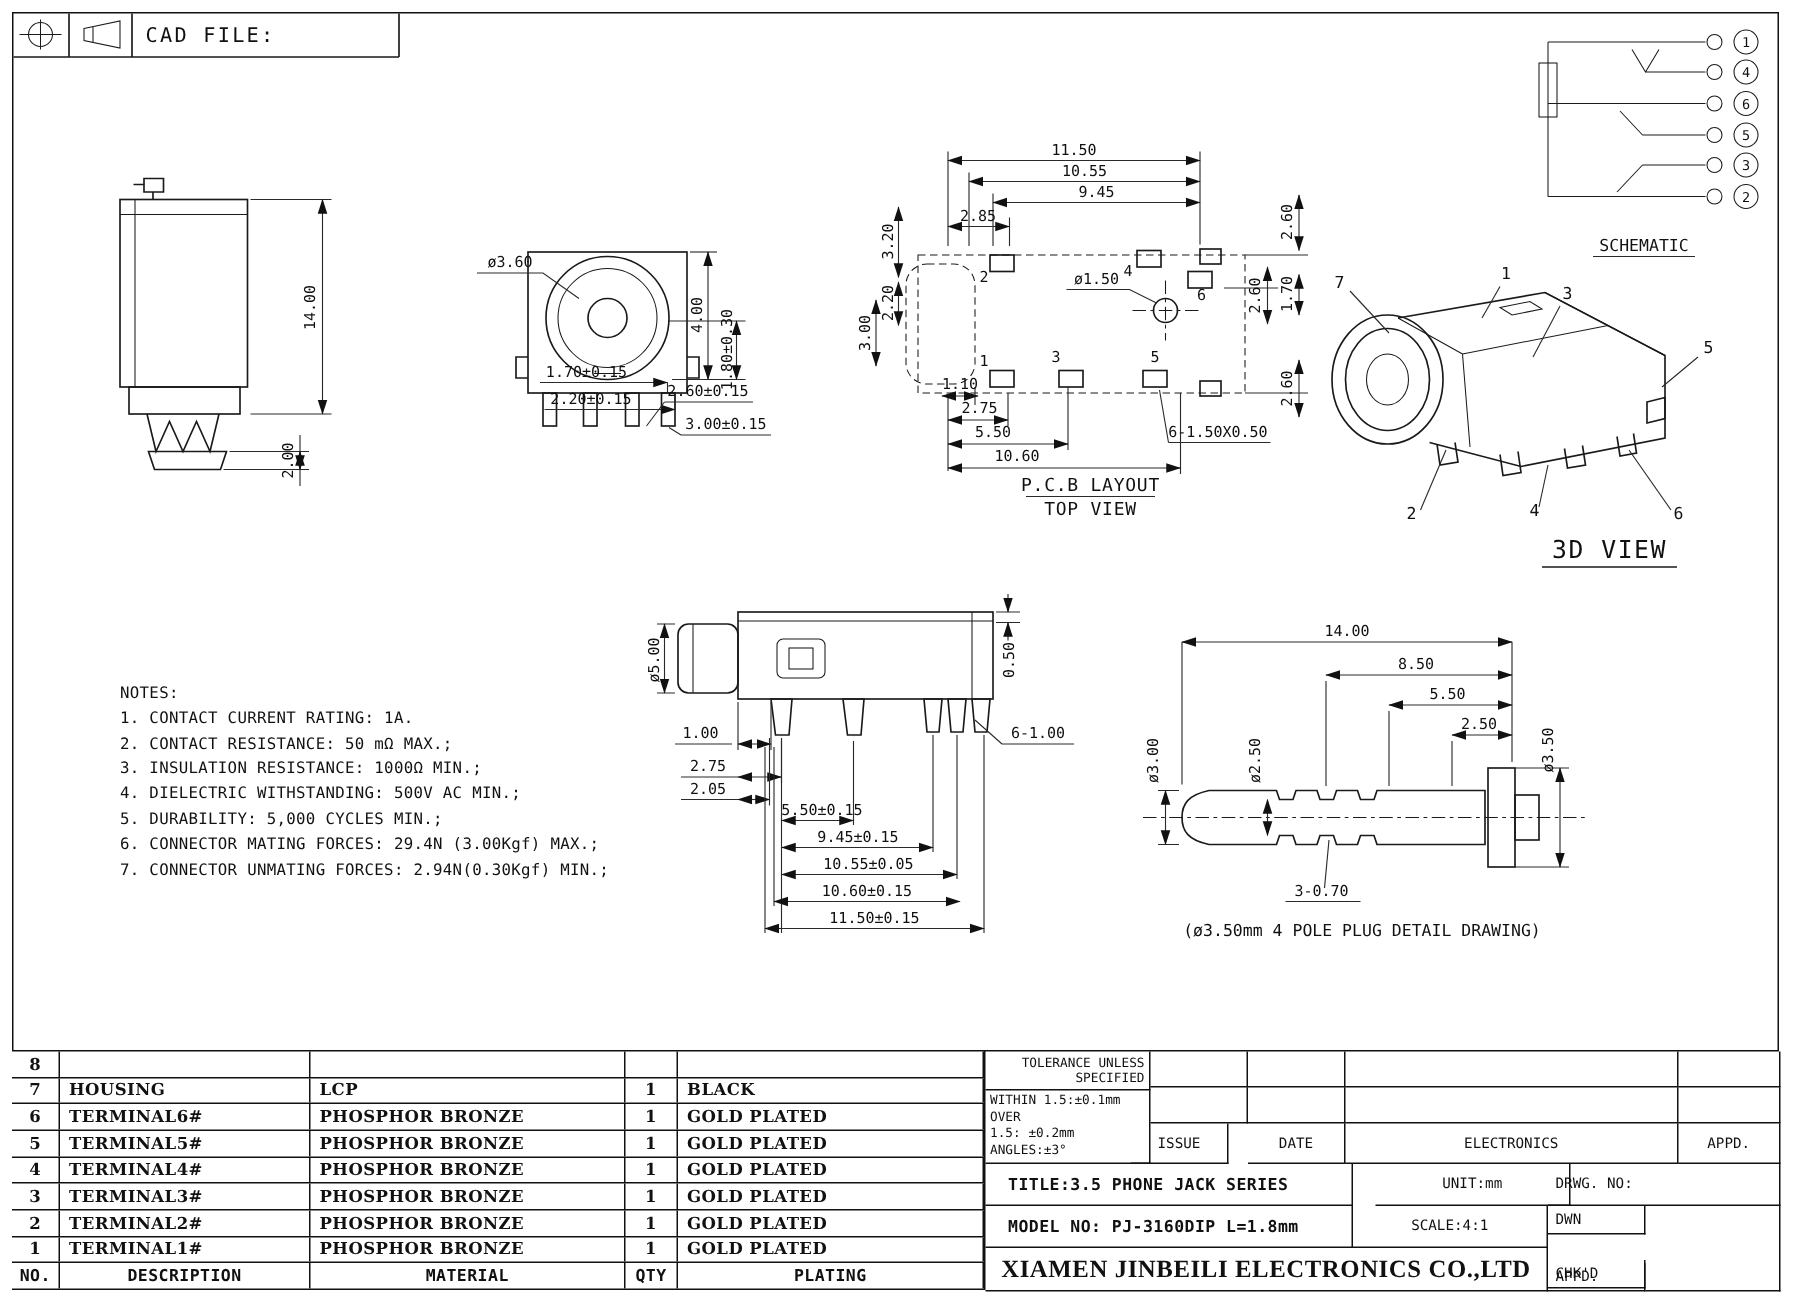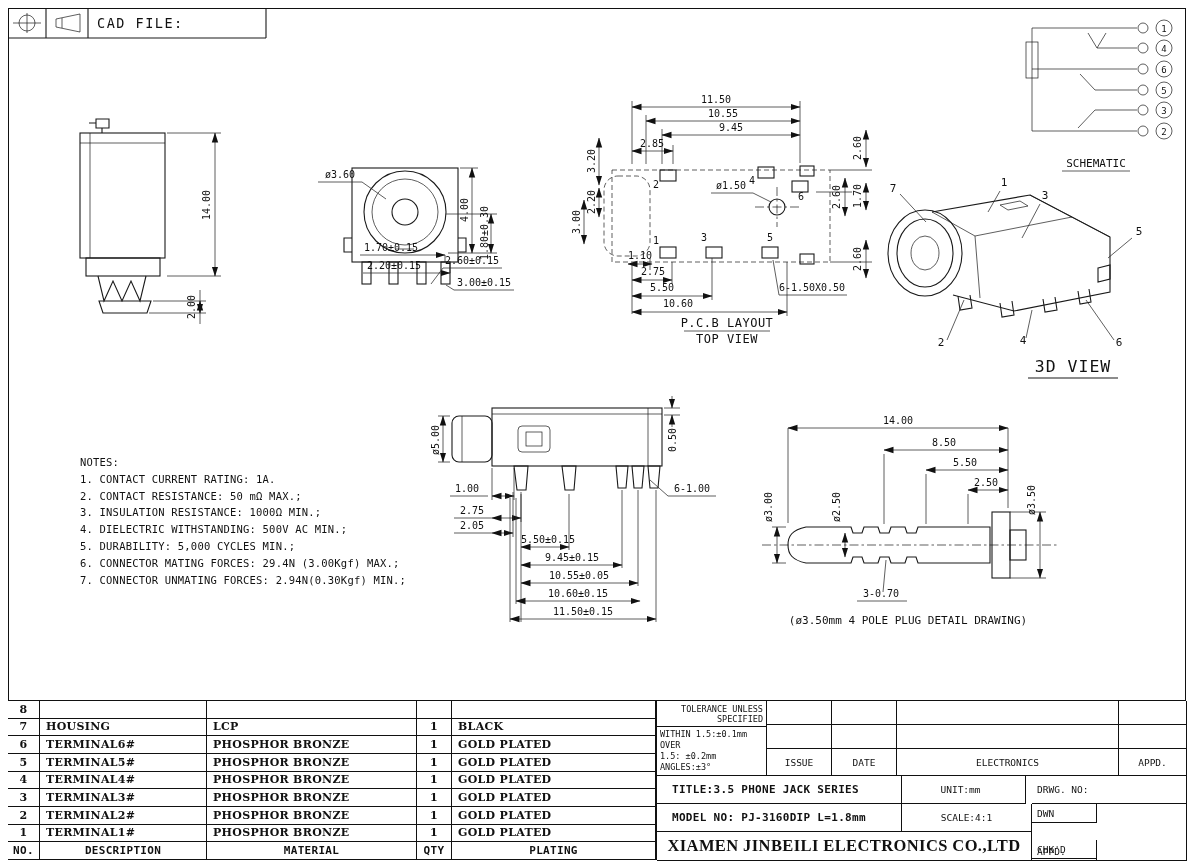--- a/index.html
+++ b/index.html
@@ -389,26 +389,26 @@
       </span>
     </div>
     <div class="cell" style="left:110px;top:0;width:65px;height:24px;"></div>
     <div class="cell" style="left:175px;top:0;width:65px;height:24px;"></div>
     <div class="cell" style="left:240px;top:0;width:222px;height:24px;"></div>
     <div class="cell" style="left:462px;top:0;width:68px;height:24px;"></div>
     <div class="cell" style="left:110px;top:24px;width:65px;height:24px;"></div>
     <div class="cell" style="left:175px;top:24px;width:65px;height:24px;"></div>
     <div class="cell" style="left:240px;top:24px;width:222px;height:24px;"></div>
     <div class="cell" style="left:462px;top:24px;width:68px;height:24px;"></div>
-    <div class="cell lbl ctr" style="left:110px;top:48px;width:65px;height:27px;">ISSUE</div>
+    <div class="cell lbl ctr" style="left:97px;top:48px;width:65px;height:27px;">ISSUE</div>
     <div class="cell lbl ctr" style="left:175px;top:48px;width:65px;height:27px;">DATE</div>
     <div class="cell lbl ctr" style="left:240px;top:48px;width:222px;height:27px;">ELECTRONICS</div>
     <div class="cell lbl ctr" style="left:462px;top:48px;width:68px;height:27px;">APPD.</div>
     <div class="cell fld" style="left:0;top:75px;width:245px;height:28px;">TITLE:3.5 PHONE JACK SERIES</div>
-    <div class="cell lbl ctr" style="left:239px;top:75px;width:130px;height:28px;">UNIT:mm</div>
+    <div class="cell lbl ctr" style="left:260px;top:75px;width:130px;height:28px;">UNIT:mm</div>
     <div class="cell lbl" style="left:375px;top:75px;width:155px;height:28px;padding-left:5px;">DRWG. NO:</div>
     <div class="cell fld" style="left:0;top:103px;width:245px;height:28px;">MODEL NO: PJ-3160DIP L=1.8mm</div>
     <div class="cell lbl ctr" style="left:245px;top:103px;width:130px;height:28px;">SCALE:4:1</div>
     <div class="cell lbl" style="left:375px;top:103px;width:65px;height:19px;padding-left:5px;">DWN</div>
     <div class="cell lbl" style="left:375px;top:139px;width:65px;height:19px;padding-left:5px;text-align:center;">CHK'D</div>
     <div class="cell lbl" style="left:375px;top:141px;width:65px;height:19px;padding-left:5px;">APPD.</div>
     <div class="cell" style="left:440px;top:103px;width:90px;height:57px;"></div>
     <div class="cell company" style="left:0;top:131px;width:375px;height:29px;">XIAMEN JINBEILI ELECTRONICS CO.,LTD</div>
   </div>
 </div>

